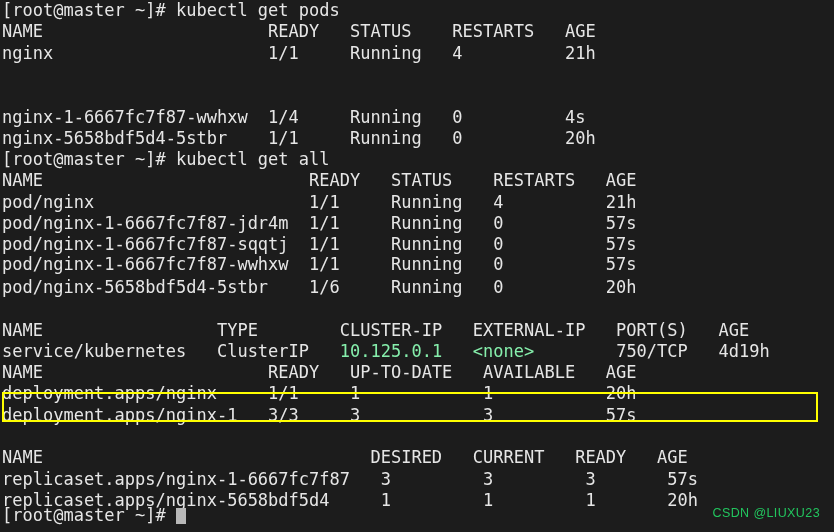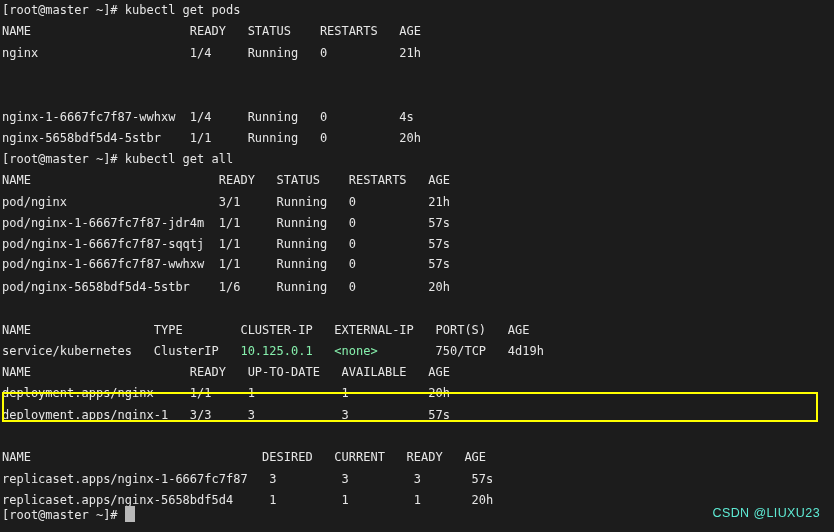--- a/index.html
+++ b/index.html
@@ -23,21 +23,21 @@
     line-height: 21.3px;
     letter-spacing: 0px;
     padding: 0;
     box-sizing: border-box;
   }
   .line {
     position: absolute;
     left: 2px;
     white-space: pre;
     height: 21.3px;
-    font-size: 12px;
+    font-size: 17px;
     line-height: 21.3px;
   }
   .c-magenta { color: #86efac; }
   .cursor {
     display: inline-block;
     width: 10px;
     height: 16px;
     background: #b8b8b8;
     vertical-align: -3px;
   }
@@ -48,40 +48,40 @@
     width: 816px;
     height: 30px;
     border: 2px solid #ffff00;
     box-sizing: border-box;
     pointer-events: none;
   }
   #watermark {
     position: absolute;
     right: 14px;
     bottom: 8px;
-    color: #5eead4;
+    color: #22c55e;
     font-family: "Liberation Sans", sans-serif;
     font-size: 12.5px;
     letter-spacing: 0.4px;
   }
 </style>
 </head>
 <body>
 
 <div id="terminal">
 
   <div class="line" style="top:0px">[root@master ~]# kubectl get pods</div>
   <div class="line" style="top:21.3px">NAME                      READY   STATUS    RESTARTS   AGE</div>
-  <div class="line" style="top:42.6px">nginx                     1/4     Running   0          21h</div>
+  <div class="line" style="top:42.6px">nginx                     1/1     Running   4          21h</div>
   <div class="line" style="top:106.5px">nginx-1-6667fc7f87-wwhxw  1/4     Running   0          4s</div>
   <div class="line" style="top:127.8px">nginx-5658bdf5d4-5stbr    1/1     Running   0          20h</div>
 
   <div class="line" style="top:149.1px">[root@master ~]# kubectl get all</div>
   <div class="line" style="top:170.4px">NAME                          READY   STATUS    RESTARTS   AGE</div>
-  <div class="line" style="top:191.7px">pod/nginx                     3/1     Running   0          21h</div>
+  <div class="line" style="top:191.7px">pod/nginx                     1/1     Running   4          21h</div>
   <div class="line" style="top:213px">pod/nginx-1-6667fc7f87-jdr4m  1/1     Running   0          57s</div>
   <div class="line" style="top:234.3px">pod/nginx-1-6667fc7f87-sqqtj  1/1     Running   0          57s</div>
   <div class="line" style="top:254px">pod/nginx-1-6667fc7f87-wwhxw  1/1     Running   0          57s</div>
   <div class="line" style="top:276.9px">pod/nginx-5658bdf5d4-5stbr    1/6     Running   0          20h</div>
 
   <div class="line" style="top:319.5px"><span>NAME                 TYPE        </span><span>CLUSTER-IP   </span><span>EXTERNAL-IP   PORT(S)   AGE</span></div>
 
   <div class="line" style="top:340.8px"><span>service/kubernetes   ClusterIP   </span><span class="c-magenta">10.125.0.1</span><span>   </span><span class="c-magenta">&lt;none&gt;</span><span>        750/TCP   4d19h</span></div>
 
   <div class="line" style="top:362.1px">NAME                      READY   UP-TO-DATE   AVAILABLE   AGE</div>

